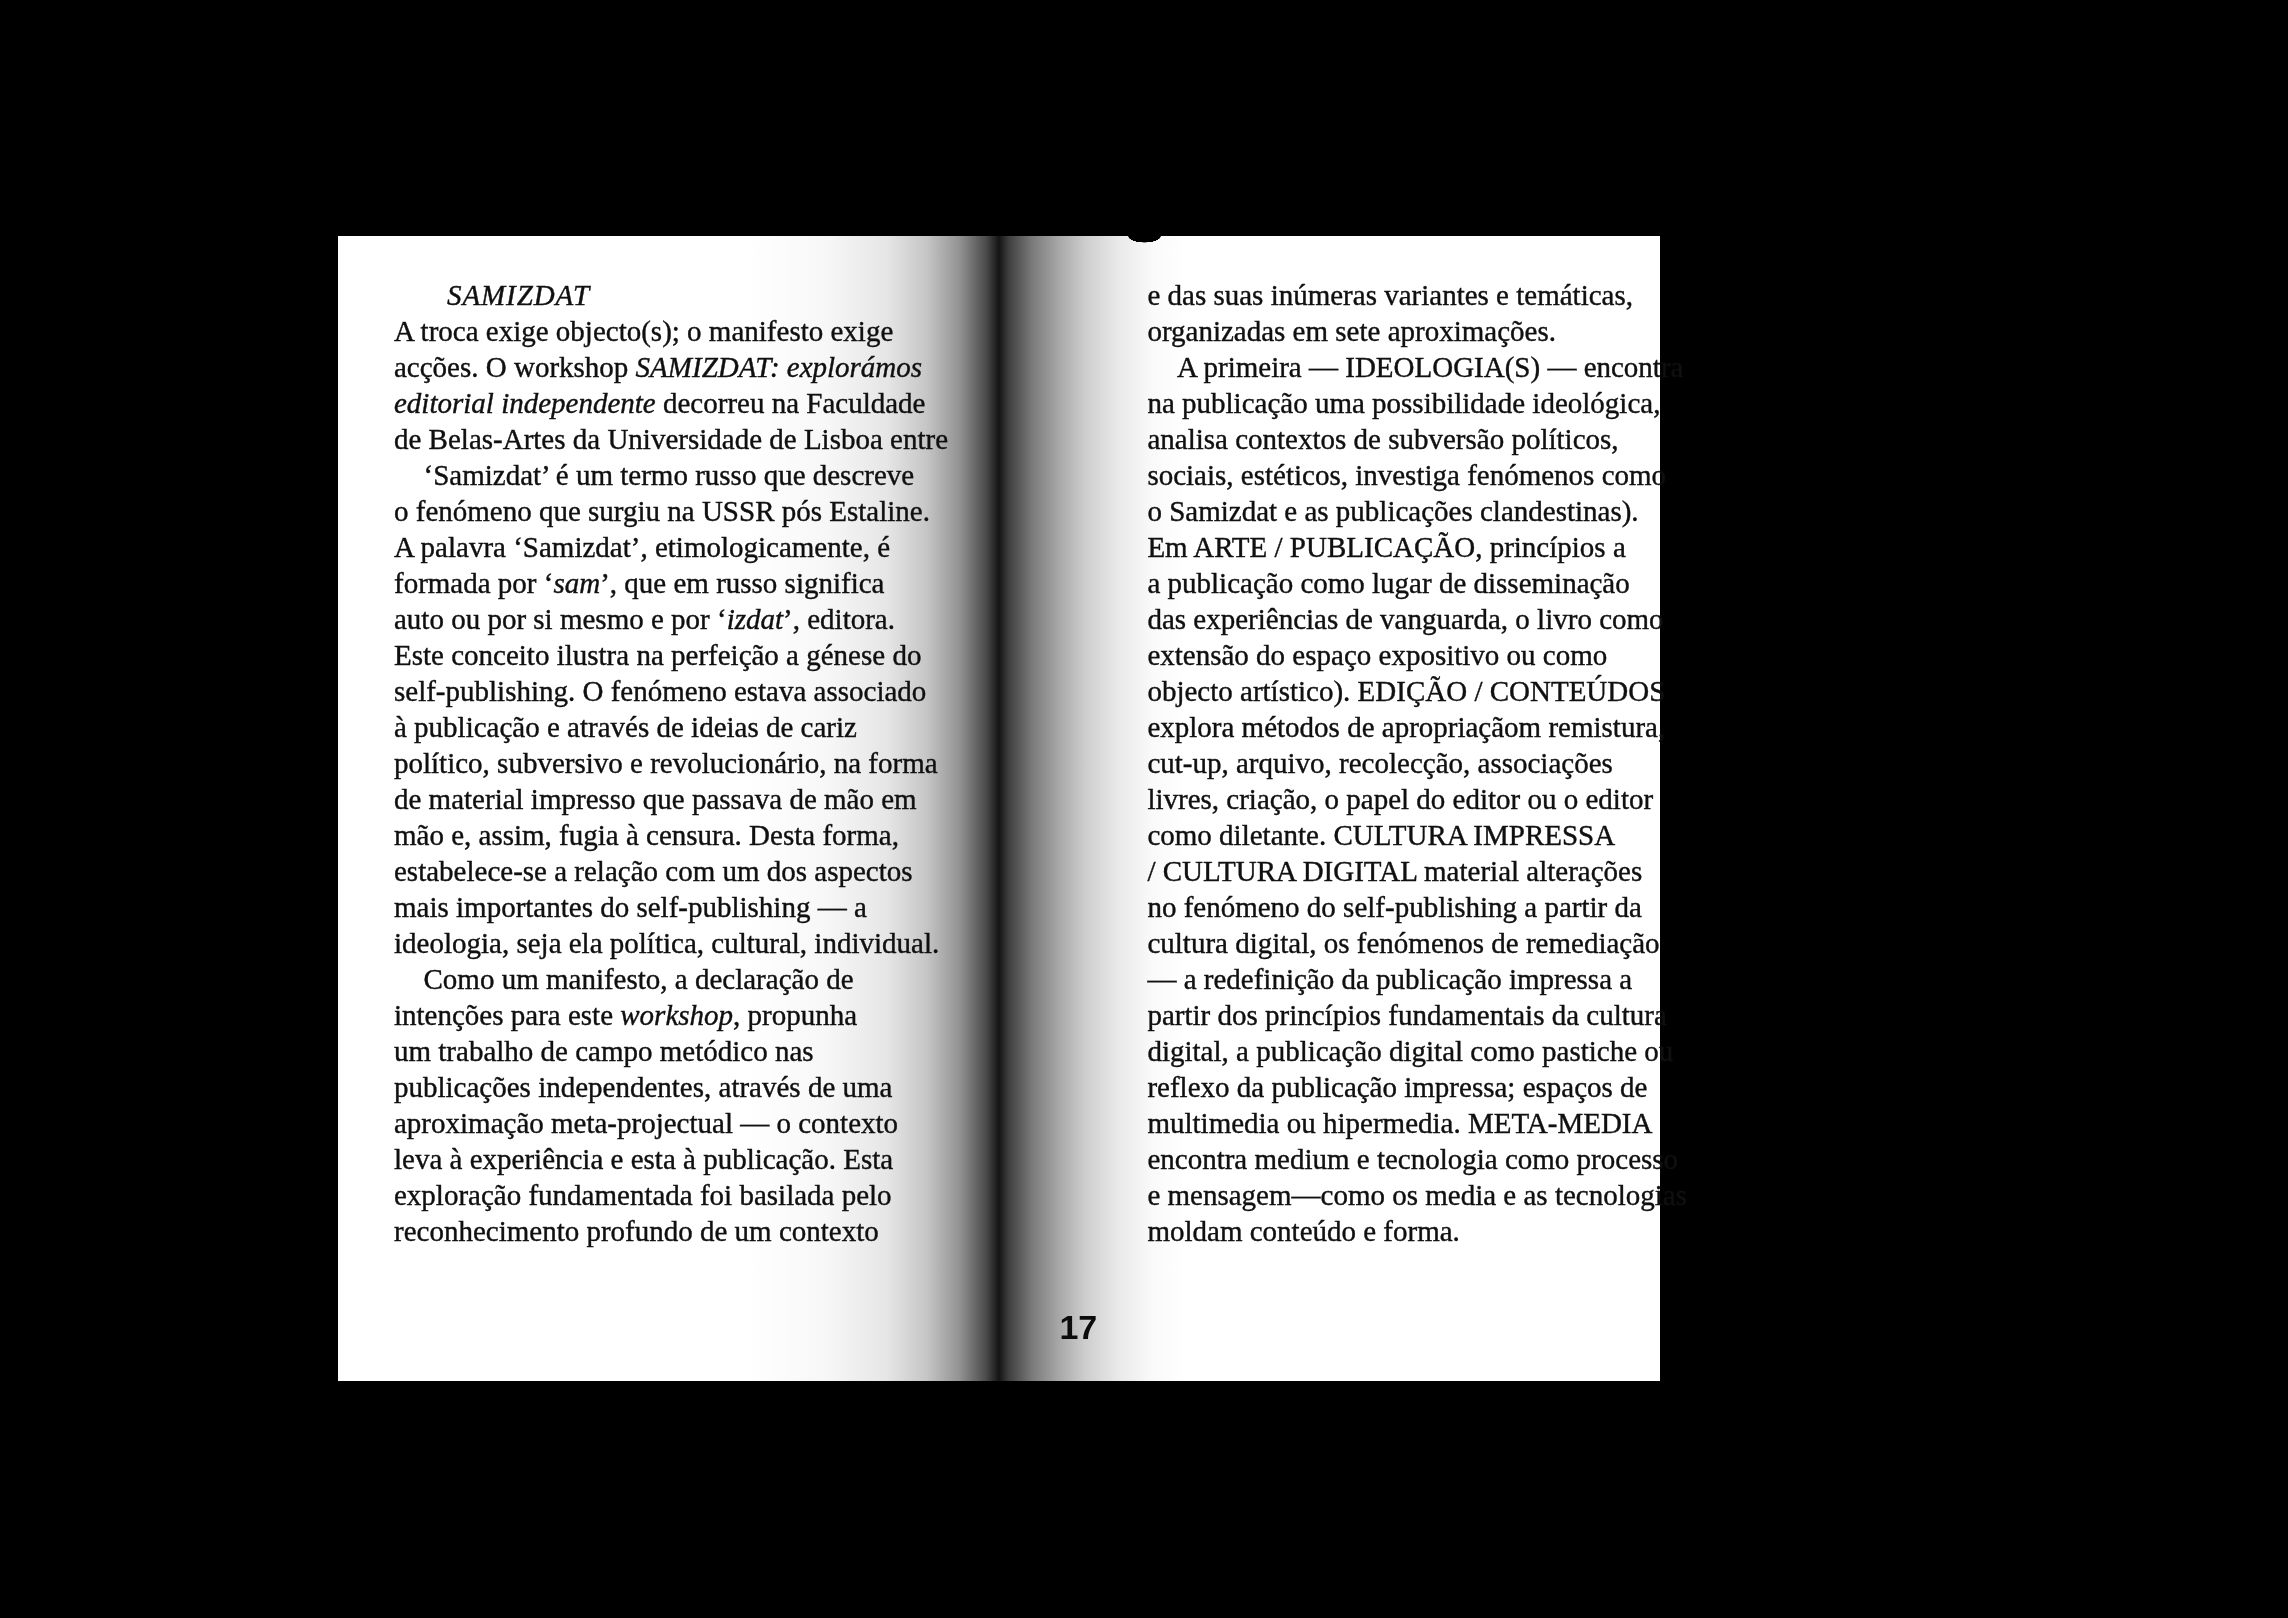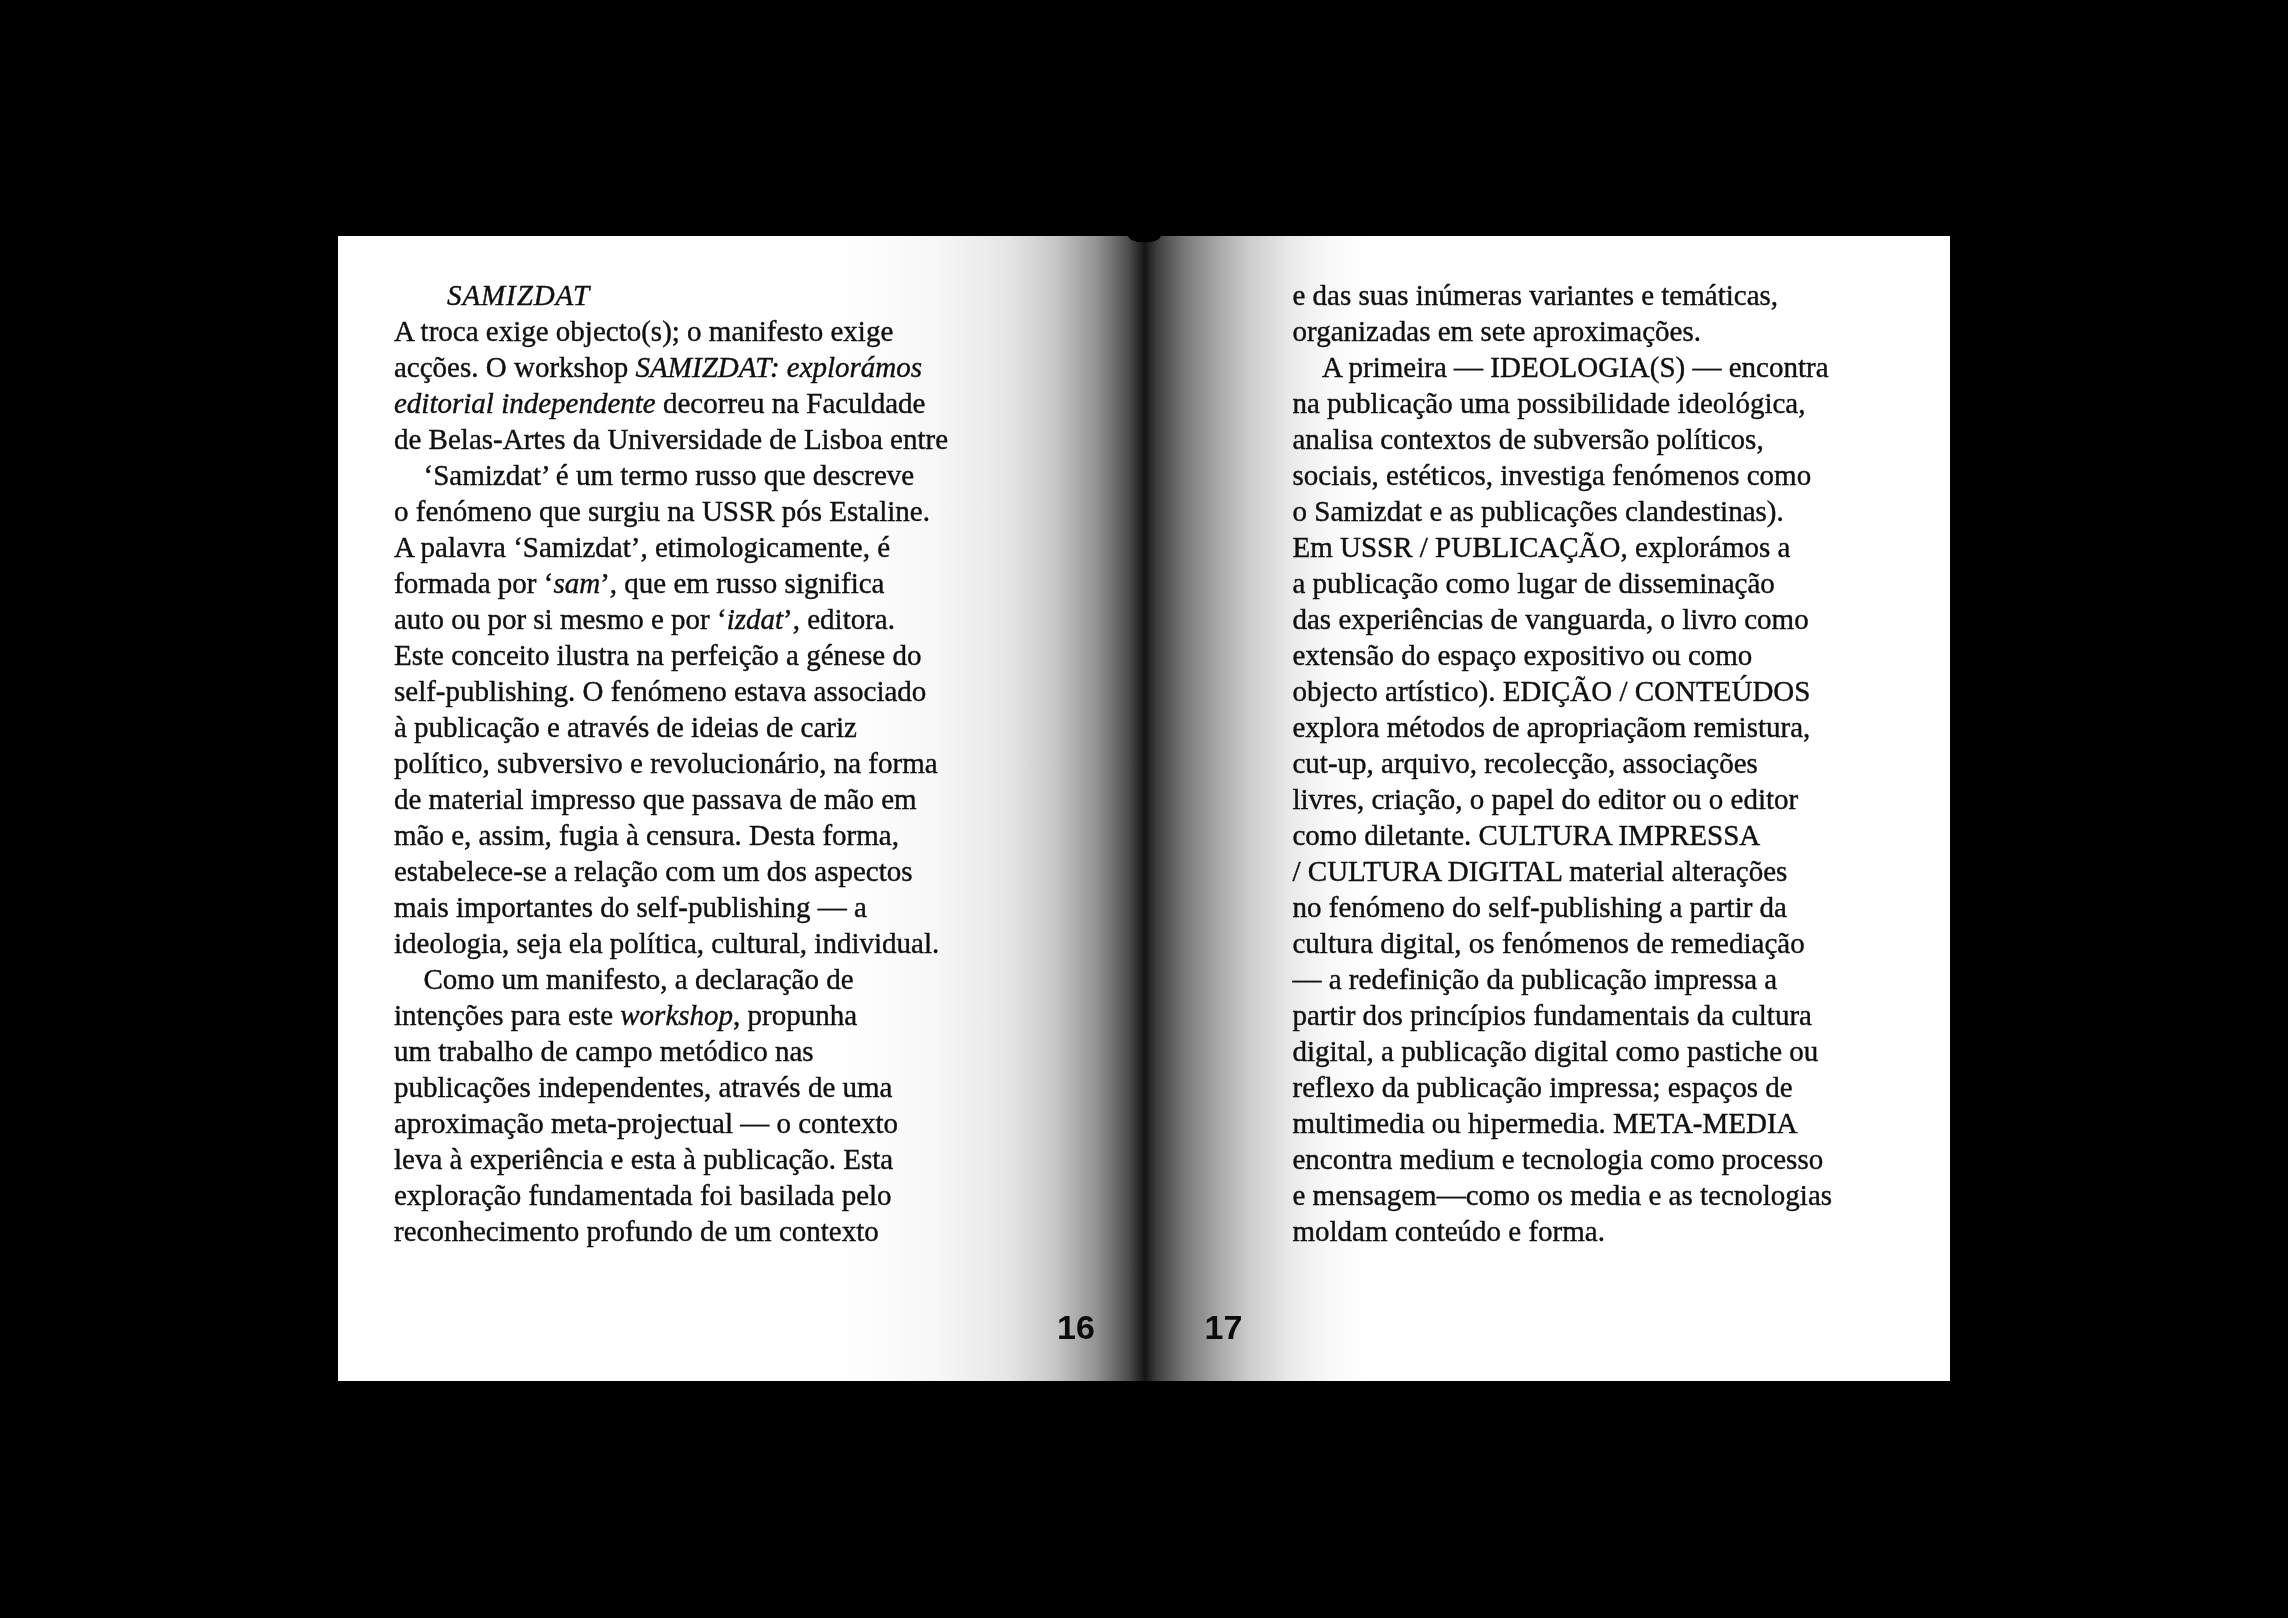--- a/index.html
+++ b/index.html
@@ -1,18 +1,18 @@
 <!DOCTYPE html>
 <html style="font-size:14.8px"><head>
 <meta charset="utf-8">
 <style>
   html,body{margin:0;padding:0;background:#000000;}
   #canvas{position:relative;width:2289px;height:1619px;background:#000000;overflow:hidden;}
 
-  .spread{position:absolute;left:338px;top:236px;width:1612px;height:1145px;display:flex;}
+  .spread{position:absolute;left:338px;top:236px;width:1322px;height:1145px;display:flex;}
 
   .page{position:relative;height:100%;}
   .page-left{
     width:807px;
     background:linear-gradient(to right,
       #ffffff 0%, #ffffff 62%, #f7f7f7 74%, #e6e6e6 83%,
       #c6c6c6 89%, #939393 94%, #4c4c4c 98%, #141414 100%);
   }
   .page-right{
     width:806px;
@@ -91,21 +91,21 @@
     <div class="page page-right">
       <div class="text-block">
         <div class="lines">
             <div class="line">e das suas inúmeras variantes e temáticas,</div>
             <div class="line">organizadas em sete aproximações.</div>
             <div class="line ind">A primeira — IDEOLOGIA(S) — encontra</div>
             <div class="line">na publicação uma possibilidade ideológica,</div>
             <div class="line">analisa contextos de subversão políticos,</div>
             <div class="line">sociais, estéticos, investiga fenómenos como</div>
             <div class="line">o Samizdat e as publicações clandestinas).</div>
-            <div class="line">Em USSR / PUBLICAÇÃO, explorámos a</div>
+            <div class="line">Em ARTE / PUBLICAÇÃO, princípios a</div>
             <div class="line">a publicação como lugar de disseminação</div>
             <div class="line">das experiências de vanguarda, o livro como</div>
             <div class="line">extensão do espaço expositivo ou como</div>
             <div class="line">objecto artístico). EDIÇÃO / CONTEÚDOS</div>
             <div class="line">explora métodos de apropriaçãom remistura,</div>
             <div class="line">cut-up, arquivo, recolecção, associações</div>
             <div class="line">livres, criação, o papel do editor ou o editor</div>
             <div class="line">como diletante. CULTURA IMPRESSA</div>
             <div class="line">/ CULTURA DIGITAL material alterações</div>
             <div class="line">no fenómeno do self-publishing a partir da</div>

